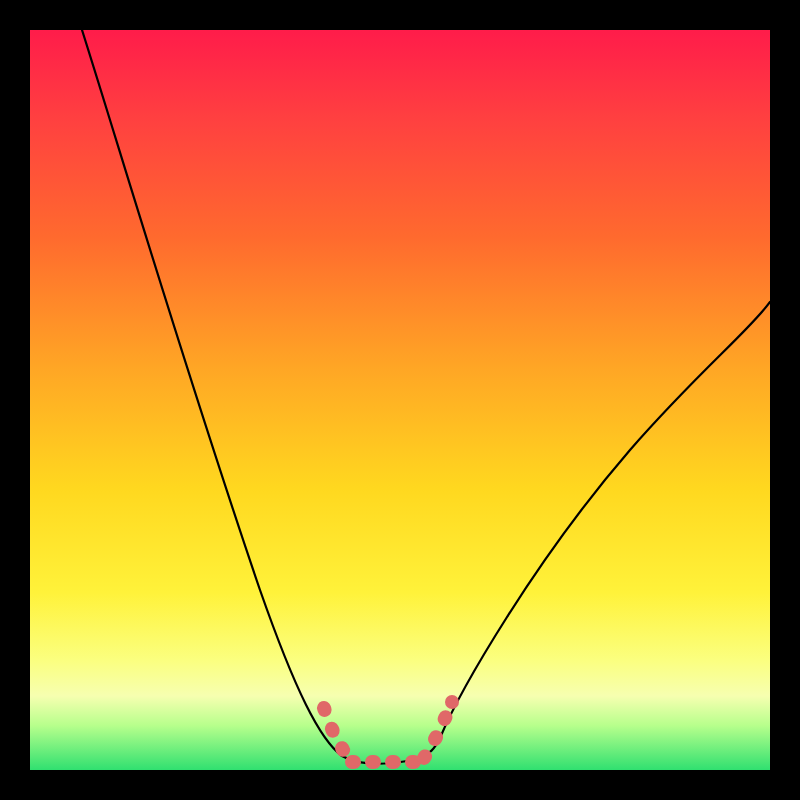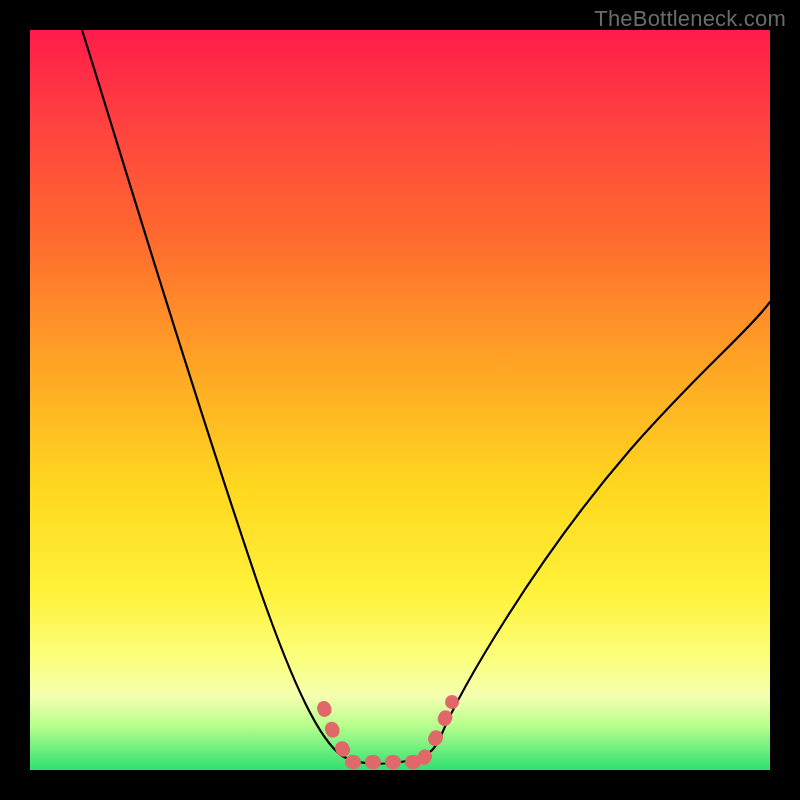--- a/index.html
+++ b/index.html
@@ -54,21 +54,20 @@
     width: 740px;
     height: 740px;
     pointer-events: none;
   }
 </style>
 </head>
 <body>
 
 <div class="frame">
 
-  <div class="watermark">TheBottleneck.com</div>
 
   <div class="plot">
 
     <svg class="curve" viewBox="0 0 740 740" preserveAspectRatio="none">
 
       <path d="
             M 52 0
             C 90 120, 155 340, 230 560
             C 265 660, 290 710, 312 726
             C 330 736, 360 736, 390 728

